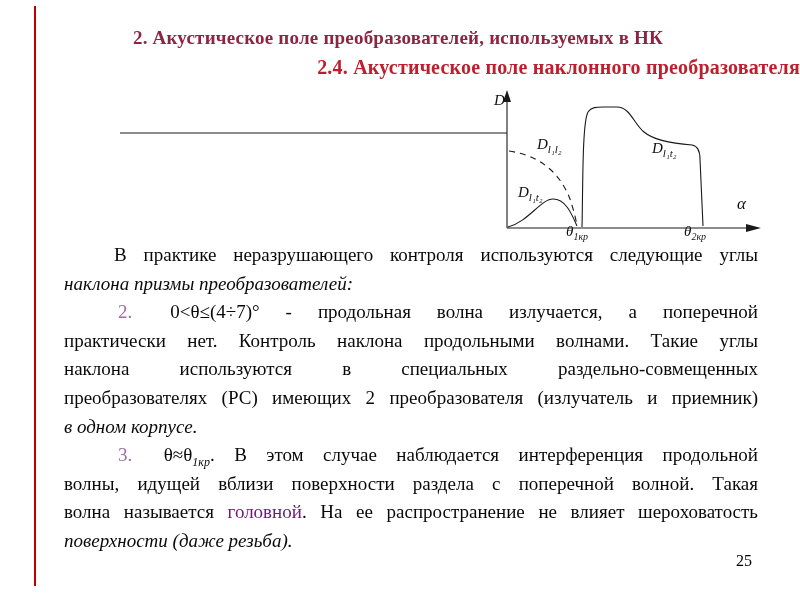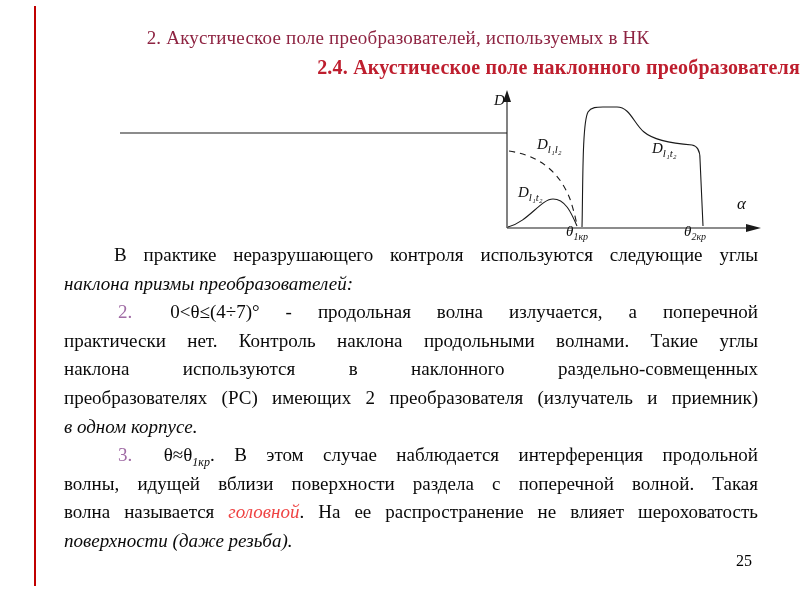--- a/index.html
+++ b/index.html
@@ -3,41 +3,41 @@
 <meta charset="utf-8">
 <style>
   html,body { margin:0; padding:0; background:#ffffff; }
   .slide {
     position:relative; width:800px; height:600px; background:#ffffff;
     font-family:"Liberation Serif", serif; color:#0a0a0a; overflow:hidden;
   }
   .accent-bar { position:absolute; left:34px; top:6px; width:2px; height:580px; background:#c00000; }
   .title1 {
     position:absolute; top:27px; left:0; width:796px; text-align:center;
-    font-size:19px; font-weight:normal; color:#8e2442; letter-spacing:0.2px;
+    font-size:19px; font-weight:bold; color:#8e2442; letter-spacing:0.2px;
   }
   .title2 {
     position:absolute; top:56px; left:0; width:800px; text-align:right;
     font-size:20px; font-weight:bold; color:#be1e2e; letter-spacing:0.2px;
   }
   .diagram { position:absolute; left:100px; top:85px; }
   .diagram .ln { stroke:#1a1a1a; stroke-width:1.1; fill:none; }
   .diagram .dash { stroke-dasharray:6 5; }
   .diagram text { font-family:"Liberation Serif", serif; font-style:italic; fill:#111111; }
   .body-text {
     position:absolute; left:64px; top:241px; width:694px;
     font-size:19px; line-height:28.6px; color:#0a0a0a;
   }
   .jline { text-align:justify; text-align-last:justify; }
   .lline { text-align:justify; text-align-last:left;font-style:italic; }
   .ind1 { text-indent:50px; }
   .indn { text-indent:54px; }
   .num { color:#a06ca5; padding-right:12px; }
   .body-text sub { font-size:12px; font-style:italic; line-height:0; }
-  .headwave { color:#ef4444; font-style:italic; }
+  .headwave { color:#701a75; }
   .page-number {
     position:absolute; left:714px; top:552px; width:60px;
     font-size:16px; color:#000000; text-align:center;
   }
 </style>
 </head>
 <body>
 
 <div class="slide">
 
@@ -90,21 +90,21 @@
   <div class="body-text">
     <div class="jline ind1">В практике неразрушающего контроля используются следующие углы</div>
     <div class="lline">наклона призмы преобразователей:</div>
 
 
     <div class="jline indn">
       <span class="num">2.</span>
       <span>0&lt;θ≤(4÷7)° - продольная волна излучается, а поперечной</span>
     </div>
     <div class="jline">практически нет. Контроль наклона продольными волнами. Такие углы</div>
-    <div class="jline">наклона используются в наклонного раздельно-совмещенных</div>
+    <div class="jline">наклона используются в специальных раздельно-совмещенных</div>
     <div class="jline">преобразователях (РС) имеющих 2 преобразователя (излучатель и приемник)</div>
     <div class="lline">в одном корпусе.</div>
 
     <div class="jline indn">
       <span class="num">3.</span>
       <span>θ≈θ</span><sub>1кр</sub><span>. В этом случае наблюдается интерференция продольной</span>
     </div>
     <div class="jline">волны, идущей вблизи поверхности раздела с поперечной волной. Такая</div>
     <div class="jline">
       <span>волна называется </span><span class="headwave">головной</span><span>. На ее распространение не влияет шероховатость</span>

